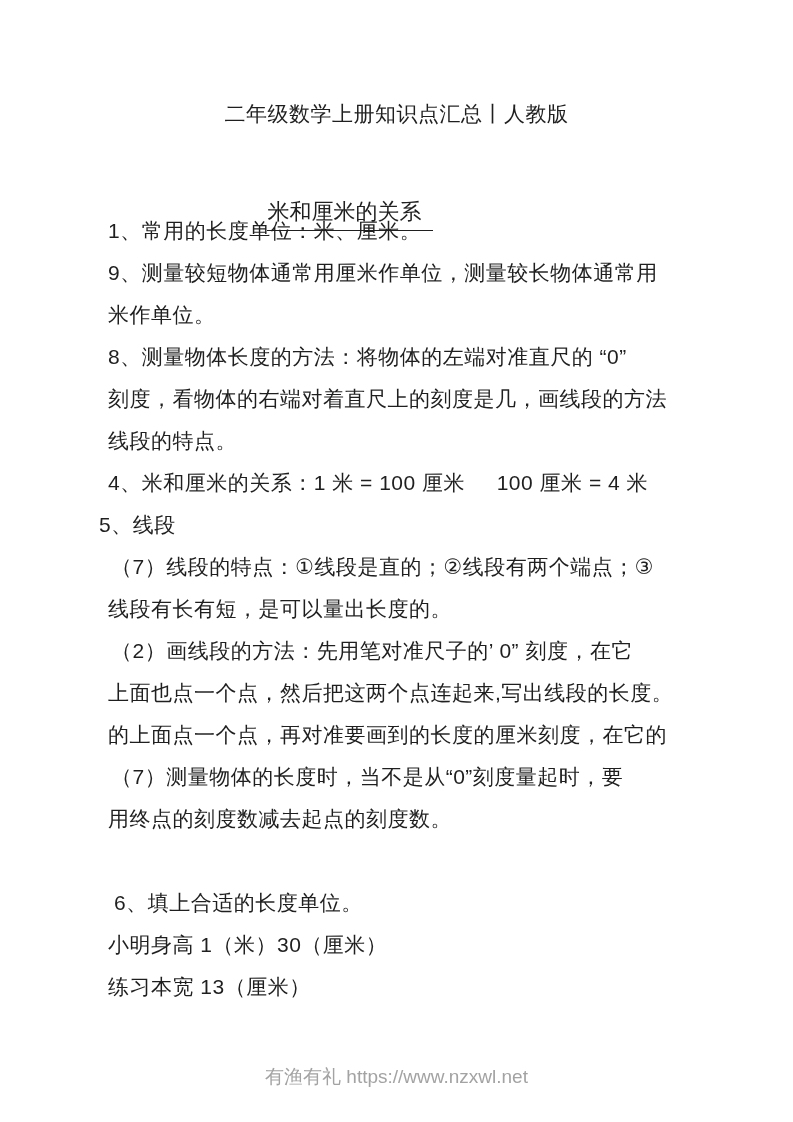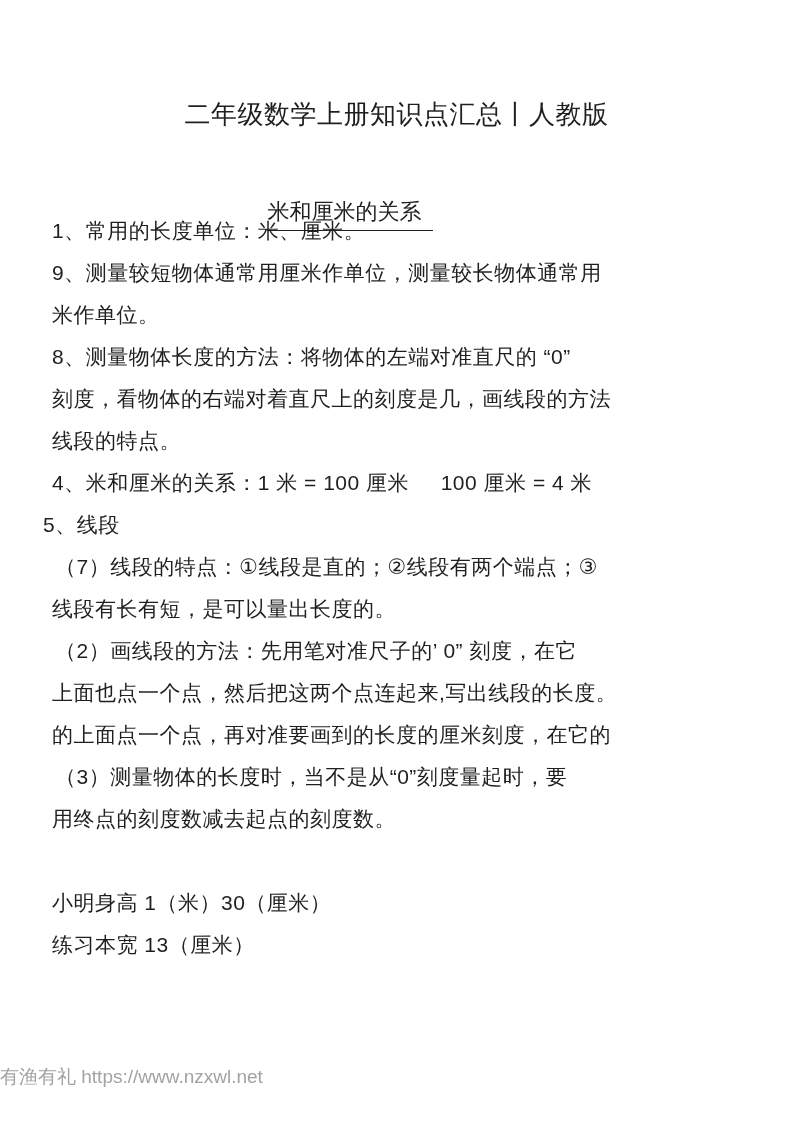--- a/index.html
+++ b/index.html
@@ -14,63 +14,63 @@
     background: #ffffff;
     font-family: "Liberation Sans", "DejaVu Sans", sans-serif;
     color: #1f1f1f;
     overflow: hidden;
   }
   .title-line {
     margin-top: 93px;
     height: 42px;
     line-height: 42px;
     text-align: center;
-    font-size: 26px;
+    font-size: 21px;
     letter-spacing: 0.5px;
     white-space: pre;
   }
   .section-line {
     margin-top: 14px;
     margin-left: 243px;
     height: 42px;
     line-height: 42px;
     font-size: 22px;
     white-space: pre;
   }
   .section-underline {
     display: inline-block;
     border-bottom: 1.5px solid #1f1f1f;
     padding-right: 12px;
     padding-bottom: 1px;
     line-height: 34px;
   }
   .content {
     margin-top: 19px;
-    padding-left: 52px;
+    padding-left: 108px;
     padding-right: 100px;
     font-size: 21px;
   }
   .line {
     height: 42px;
     line-height: 42px;
     white-space: pre;
     letter-spacing: 0.5px;
   }
   .line.outdent { margin-left: -9px; }
   .line.paren  { margin-left: 3px; }
   .line.item6  { margin-left: 6px; }
   .line.blank  { }
   .footer {
     position: absolute;
     top: 1056px;
     left: 0;
     right: 0;
     height: 42px;
     line-height: 42px;
-    text-align: left;
+    text-align: center;
     font-size: 19px;
     color: #a3a3a3;
     white-space: pre;
   }
 </style>
 </head>
 <body>
 
 <div class="doc-page">
 
@@ -88,22 +88,23 @@
       <div class="line">8、测量物体长度的方法：将物体的左端对准直尺的 “0”</div>
       <div class="line">刻度，看物体的右端对着直尺上的刻度是几，画线段的方法</div>
       <div class="line">线段的特点。</div>
       <div class="line">4、米和厘米的关系：1 米 = 100 厘米     100 厘米 = 4 米</div>
       <div class="line outdent">5、线段</div>
       <div class="line paren">（7）线段的特点：①线段是直的；②线段有两个端点；③</div>
       <div class="line">线段有长有短，是可以量出长度的。</div>
       <div class="line paren">（2）画线段的方法：先用笔对准尺子的’ 0” 刻度，在它</div>
       <div class="line">上面也点一个点，然后把这两个点连起来,写出线段的长度。</div>
       <div class="line">的上面点一个点，再对准要画到的长度的厘米刻度，在它的</div>
-      <div class="line paren">（3）测量物体的长度时，当不是从“0”刻度量起时，要</div>
+      <div class="line paren">（7）测量物体的长度时，当不是从“0”刻度量起时，要</div>
       <div class="line">用终点的刻度数减去起点的刻度数。</div>
       <div class="line blank"></div>
+      <div class="line item6">6、填上合适的长度单位。</div>
       <div class="line">小明身高 1（米）30（厘米）</div>
       <div class="line">练习本宽 13（厘米）</div>
     </div>
 
   <div class="footer">有渔有礼 https://www.nzxwl.net</div>
 
 </div>
 
 </body></html>

